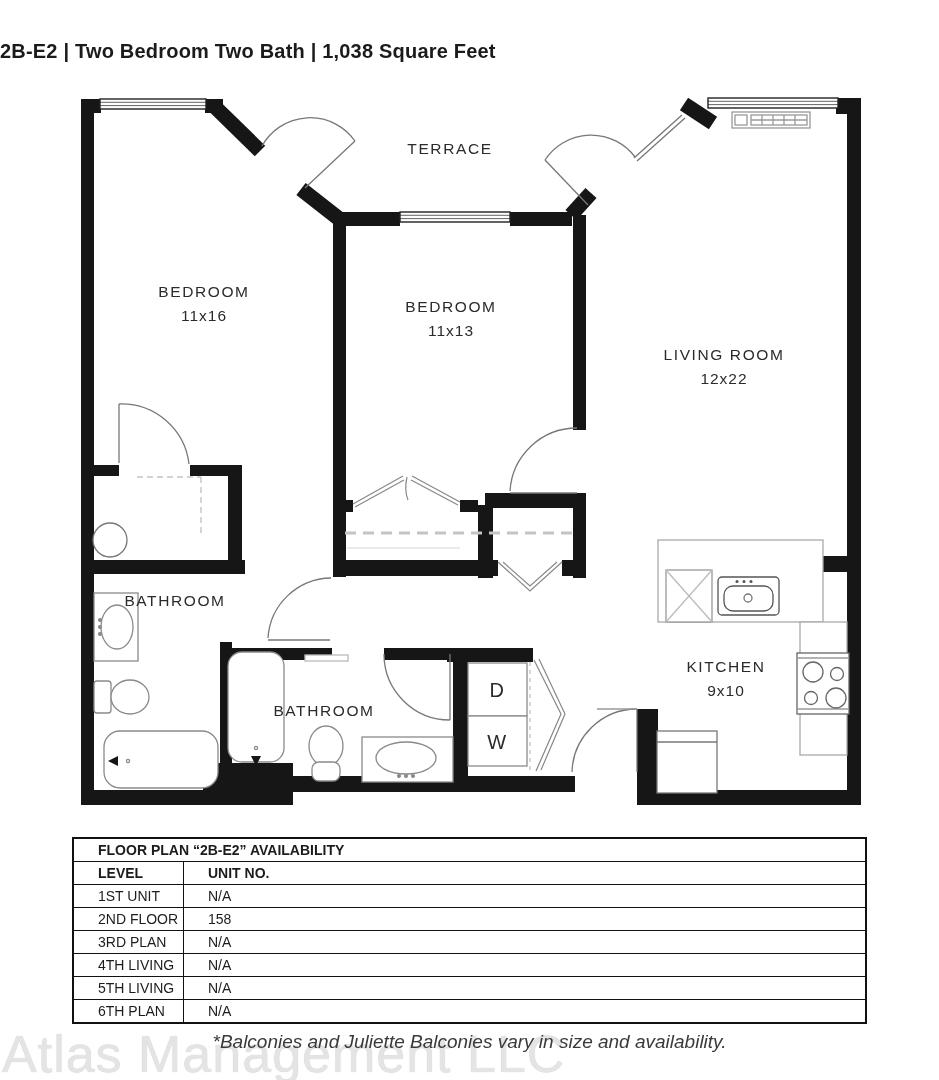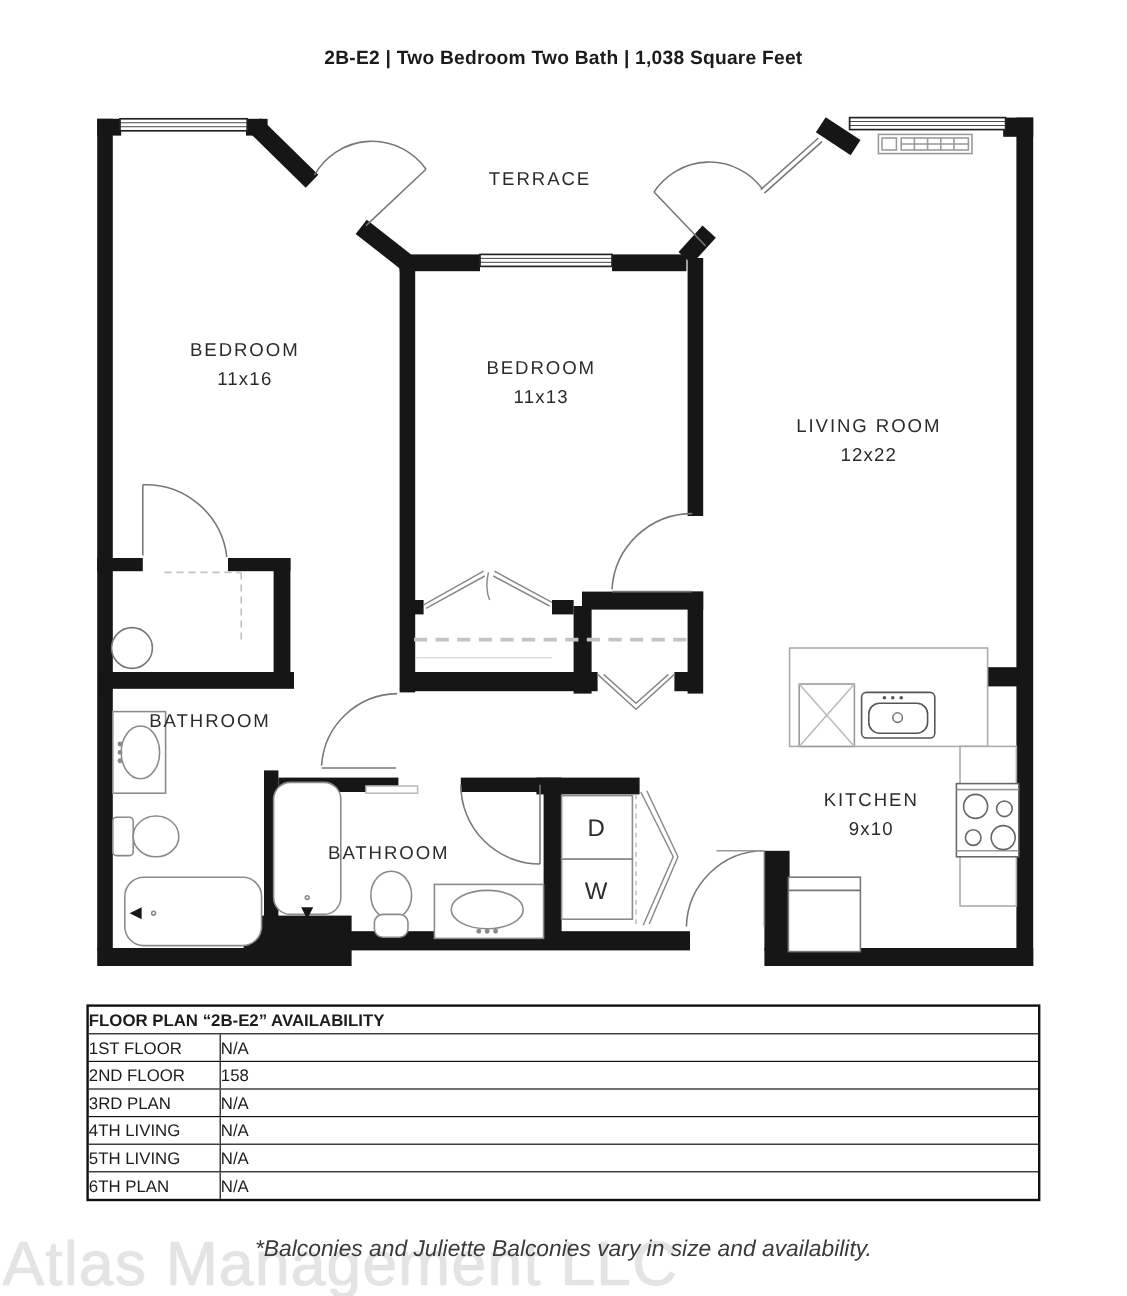--- a/index.html
+++ b/index.html
@@ -1,30 +1,30 @@
 <!DOCTYPE html>
 <html><head>
 <meta charset="utf-8">
 <style>
   html,body{margin:0;padding:0;background:#fff;}
   #page{position:relative;width:939px;height:1080px;background:#fff;overflow:hidden;
         font-family:"Liberation Sans",sans-serif;color:#1c1c1c;}
-  #title{position:absolute;left:0;top:40px;width:939px;text-align:center;
-         font-size:16px;font-weight:bold;letter-spacing:.2px;color:#1b1b1b;}
+  #title{position:absolute;left:0;top:40px;width:939px;
+         font-size:20px;font-weight:bold;letter-spacing:.2px;color:#1b1b1b;}
   #plan{position:absolute;left:0;top:0;}
   svg text{font-family:"Liberation Sans",sans-serif;fill:#2b2b2b;}
   .roomlbl{font-size:15.5px;letter-spacing:1.6px;}
   .dimlbl{font-size:15.5px;letter-spacing:1px;}
   .dwlbl{font-size:20px;letter-spacing:.5px;}
   
   #avail{position:absolute;left:72px;top:837px;width:795px;border:2px solid #111;
          box-sizing:border-box;}
   #avail .trow{display:flex;border-top:1.5px solid #111;box-sizing:border-box;}
   #avail .trow:first-child{border-top:none;}
-  #avail .cell{padding:3px 0 3px 0;font-size:14px;box-sizing:border-box;
+  #avail .cell{padding:3px 0 3px 24px;font-size:14px;box-sizing:border-box;
                white-space:nowrap;overflow:hidden;}
   #avail .c1{width:110px;border-right:1.5px solid #111;}
   #avail .c2{flex:1;}
   #avail .hdr{font-weight:bold;}
   #footnote{position:absolute;left:0;top:1031px;width:939px;text-align:center;
             font-style:italic;font-size:19px;color:#3a3a3a;z-index:3;}
   #watermark{position:absolute;left:2px;top:1024px;font-size:52px;color:#e4e4e4;
              text-shadow:0 0 1px #c6c6c6;letter-spacing:1px;z-index:2;white-space:nowrap;}
 </style>
 </head>
@@ -283,21 +283,25 @@
       <text class="dwlbl" x="497" y="697">D</text>
       <text class="dwlbl" x="497" y="749">W</text>
     </g>
   </svg>
 
   <div id="avail">
     <div class="trow">
       <div class="cell hdr" style="width:100%">FLOOR PLAN “2B-E2” AVAILABILITY</div>
     </div>
     <div class="trow">
-      <div class="cell c1">1ST FLOOR</div>
+      <div class="cell c1 hdr">LEVEL</div>
+      <div class="cell c2 hdr">UNIT NO.</div>
+    </div>
+    <div class="trow">
+      <div class="cell c1">1ST UNIT</div>
       <div class="cell c2">N/A</div>
     </div>
     <div class="trow">
       <div class="cell c1">2ND FLOOR</div>
       <div class="cell c2">158</div>
     </div>
     <div class="trow">
       <div class="cell c1">3RD PLAN</div>
       <div class="cell c2">N/A</div>
     </div>

